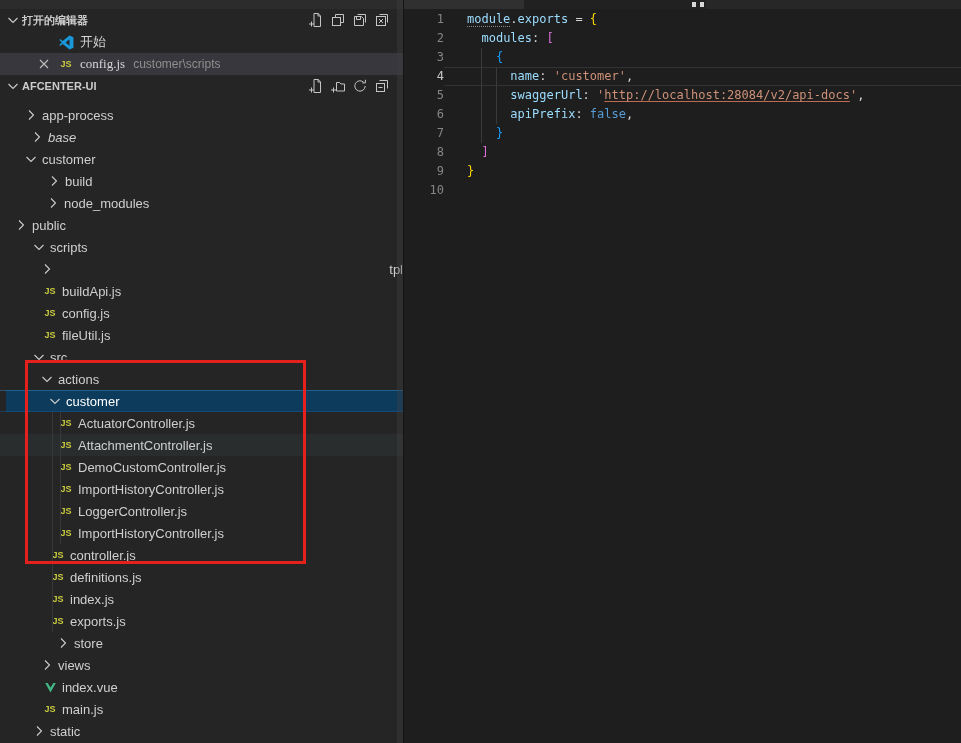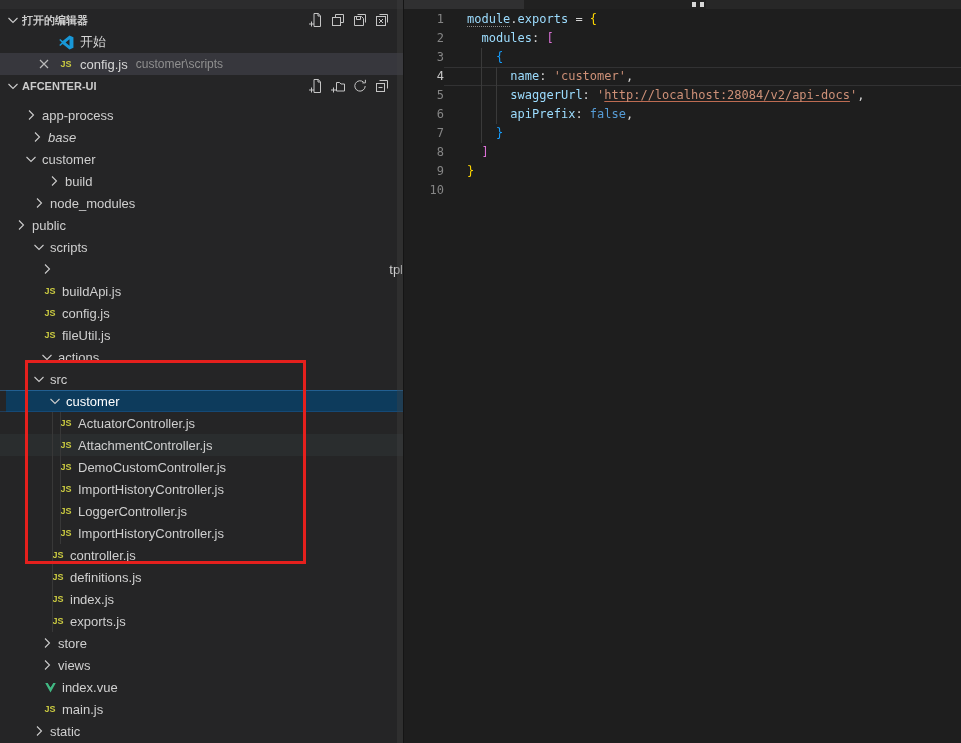--- a/index.html
+++ b/index.html
@@ -21,21 +21,21 @@
   .tbicon { width:22px; height:22px; display:flex; align-items:center; justify-content:center; cursor:pointer; }
   .tbicon svg { width:16px; height:16px; }
   .tbicon svg path, .tbicon svg rect { fill:none; stroke:#c5c5c5; stroke-width:1; }
 
   .oe-row { height:22px; display:flex; align-items:center; font-size:13px; color:#d6d6d6; }
   .oe-row.active { background:#37373d; }
   .oe-close { width:16px; height:16px; margin-left:36px; display:flex; align-items:center; justify-content:center; }
   .oe-close svg { width:12px; height:12px; }
   .oe-close svg path { stroke:#bbbbbb; stroke-width:1.2; fill:none; }
   .oe-icon { width:16px; height:16px; margin-left:6px; display:flex; align-items:center; justify-content:center; flex:none; }
-  .oe-label { margin-left:6px; white-space:nowrap; }
+  .oe-label { margin-left:6px; white-space:nowrap;font-family:Liberation Serif, serif; }
   .oe-detail { margin-left:8px; font-size:12px; color:#8f8f8f; white-space:nowrap; }
 
   .tree { position:relative; }
   .trow { position:relative; height:22px; display:flex; align-items:center; font-size:13px; color:#cfcfcf; white-space:nowrap; cursor:pointer; }
   .trow.hover { background:#2a2d2e; }
   .trow.selected {
     background:linear-gradient(90deg,#252526 0,#252526 6px,var(--sel-bg) 6px);
     box-shadow: inset 0 1px 0 rgba(60,140,210,.45), inset 0 -1px 0 rgba(30,90,150,.45);
     color:#ffffff;
   }
@@ -224,102 +224,102 @@
   </div>
           <div class="trow" style="padding-left: 45px;">
     <span class="chev">
               <svg viewBox="0 0 16 16">
                 <path d="M6 3.5 L10.5 8 L6 12.5"></path>
               </svg>
             </span>
 
     <span class="tlabel">build</span>
   </div>
+          <div class="trow" style="padding-left: 44px;">
+    <span class="chev">
+              <svg viewBox="0 0 16 16">
+                <path d="M6 3.5 L10.5 8 L6 12.5"></path>
+              </svg>
+            </span>
+
+    <span class="tlabel">node_modules</span>
+  </div>
+          <div class="trow" style="padding-left: 12px;">
+    <span class="chev">
+              <svg viewBox="0 0 16 16">
+                <path d="M6 3.5 L10.5 8 L6 12.5"></path>
+              </svg>
+            </span>
+
+    <span class="tlabel">public</span>
+  </div>
           <div class="trow" style="padding-left: 30px;">
     <span class="chev">
               <svg viewBox="0 0 16 16">
-                <path d="M6 3.5 L10.5 8 L6 12.5"></path>
-              </svg>
-            </span>
-
-    <span class="tlabel">node_modules</span>
-  </div>
-          <div class="trow" style="padding-left: 12px;">
-    <span class="chev">
-              <svg viewBox="0 0 16 16">
-                <path d="M6 3.5 L10.5 8 L6 12.5"></path>
-              </svg>
-            </span>
-
-    <span class="tlabel">public</span>
+                <path d="M3.5 6 L8 10.5 L12.5 6"></path>
+              </svg>
+            </span>
+
+    <span class="tlabel">scripts</span>
+  </div>
+          <div class="trow" style="padding-left: 38px; justify-content: space-between;">
+    <span class="chev">
+              <svg viewBox="0 0 16 16">
+                <path d="M6 3.5 L10.5 8 L6 12.5"></path>
+              </svg>
+            </span>
+
+    <span class="tlabel">tpl</span>
+  </div>
+          <div class="trow" style="padding-left: 38px;">
+
+    <span class="ficon" style="margin-left: 4px;">
+              <span class="jsicon">JS</span>
+            </span>
+    <span class="tlabel">buildApi.js</span>
+  </div>
+          <div class="trow" style="padding-left: 38px;">
+
+    <span class="ficon" style="margin-left: 4px;">
+              <span class="jsicon">JS</span>
+            </span>
+    <span class="tlabel">config.js</span>
+  </div>
+          <div class="trow" style="padding-left: 38px;">
+
+    <span class="ficon" style="margin-left: 4px;">
+              <span class="jsicon">JS</span>
+            </span>
+    <span class="tlabel">fileUtil.js</span>
   </div>
           <div class="trow" style="padding-left: 30px;">
     <span class="chev">
               <svg viewBox="0 0 16 16">
                 <path d="M3.5 6 L8 10.5 L12.5 6"></path>
               </svg>
             </span>
 
-    <span class="tlabel">scripts</span>
-  </div>
-          <div class="trow" style="padding-left: 38px; justify-content: space-between;">
-    <span class="chev">
-              <svg viewBox="0 0 16 16">
-                <path d="M6 3.5 L10.5 8 L6 12.5"></path>
-              </svg>
-            </span>
-
-    <span class="tlabel">tpl</span>
-  </div>
-          <div class="trow" style="padding-left: 38px;">
-
-    <span class="ficon" style="margin-left: 4px;">
-              <span class="jsicon">JS</span>
-            </span>
-    <span class="tlabel">buildApi.js</span>
-  </div>
-          <div class="trow" style="padding-left: 38px;">
-
-    <span class="ficon" style="margin-left: 4px;">
-              <span class="jsicon">JS</span>
-            </span>
-    <span class="tlabel">config.js</span>
-  </div>
-          <div class="trow" style="padding-left: 38px;">
-
-    <span class="ficon" style="margin-left: 4px;">
-              <span class="jsicon">JS</span>
-            </span>
-    <span class="tlabel">fileUtil.js</span>
+    <span class="tlabel">src</span>
   </div>
           <div class="trow" style="padding-left: 38px;">
     <span class="chev">
               <svg viewBox="0 0 16 16">
                 <path d="M3.5 6 L8 10.5 L12.5 6"></path>
               </svg>
             </span>
 
     <span class="tlabel">actions</span>
   </div>
-          <div class="trow" style="padding-left: 30px;">
+          <div class="trow selected" style="padding-left: 46px;">
     <span class="chev">
               <svg viewBox="0 0 16 16">
                 <path d="M3.5 6 L8 10.5 L12.5 6"></path>
               </svg>
             </span>
 
-    <span class="tlabel">src</span>
-  </div>
-          <div class="trow selected" style="padding-left: 46px;">
-    <span class="chev">
-              <svg viewBox="0 0 16 16">
-                <path d="M3.5 6 L8 10.5 L12.5 6"></path>
-              </svg>
-            </span>
-
     <span class="tlabel">customer</span>
   </div>
           <div class="trow" style="padding-left: 54px;">
 
     <span class="ficon" style="margin-left: 4px;">
               <span class="jsicon">JS</span>
             </span>
     <span class="tlabel">ActuatorController.js</span>
   <span class="tguide" style="left: 52px;"></span>
             <span class="tguide" style="left: 60px;"></span>
@@ -394,21 +394,21 @@
   <span class="tguide" style="left: 52px;"></span>
           </div>
           <div class="trow" style="padding-left: 46px;">
 
     <span class="ficon" style="margin-left: 4px;">
               <span class="jsicon">JS</span>
             </span>
     <span class="tlabel">exports.js</span>
   <span class="tguide" style="left: 52px;"></span>
           </div>
-          <div class="trow" style="padding-left: 38px;">
+          <div class="trow" style="padding-left: 54px;">
     <span class="chev">
               <svg viewBox="0 0 16 16">
                 <path d="M6 3.5 L10.5 8 L6 12.5"></path>
               </svg>
             </span>
 
     <span class="tlabel">store</span>
   </div>
           <div class="trow" style="padding-left: 38px;">
     <span class="chev">

